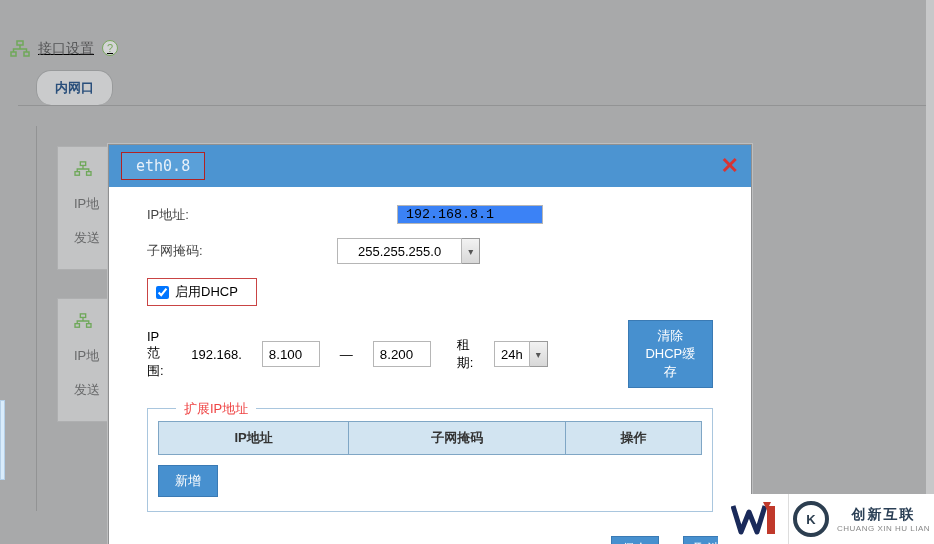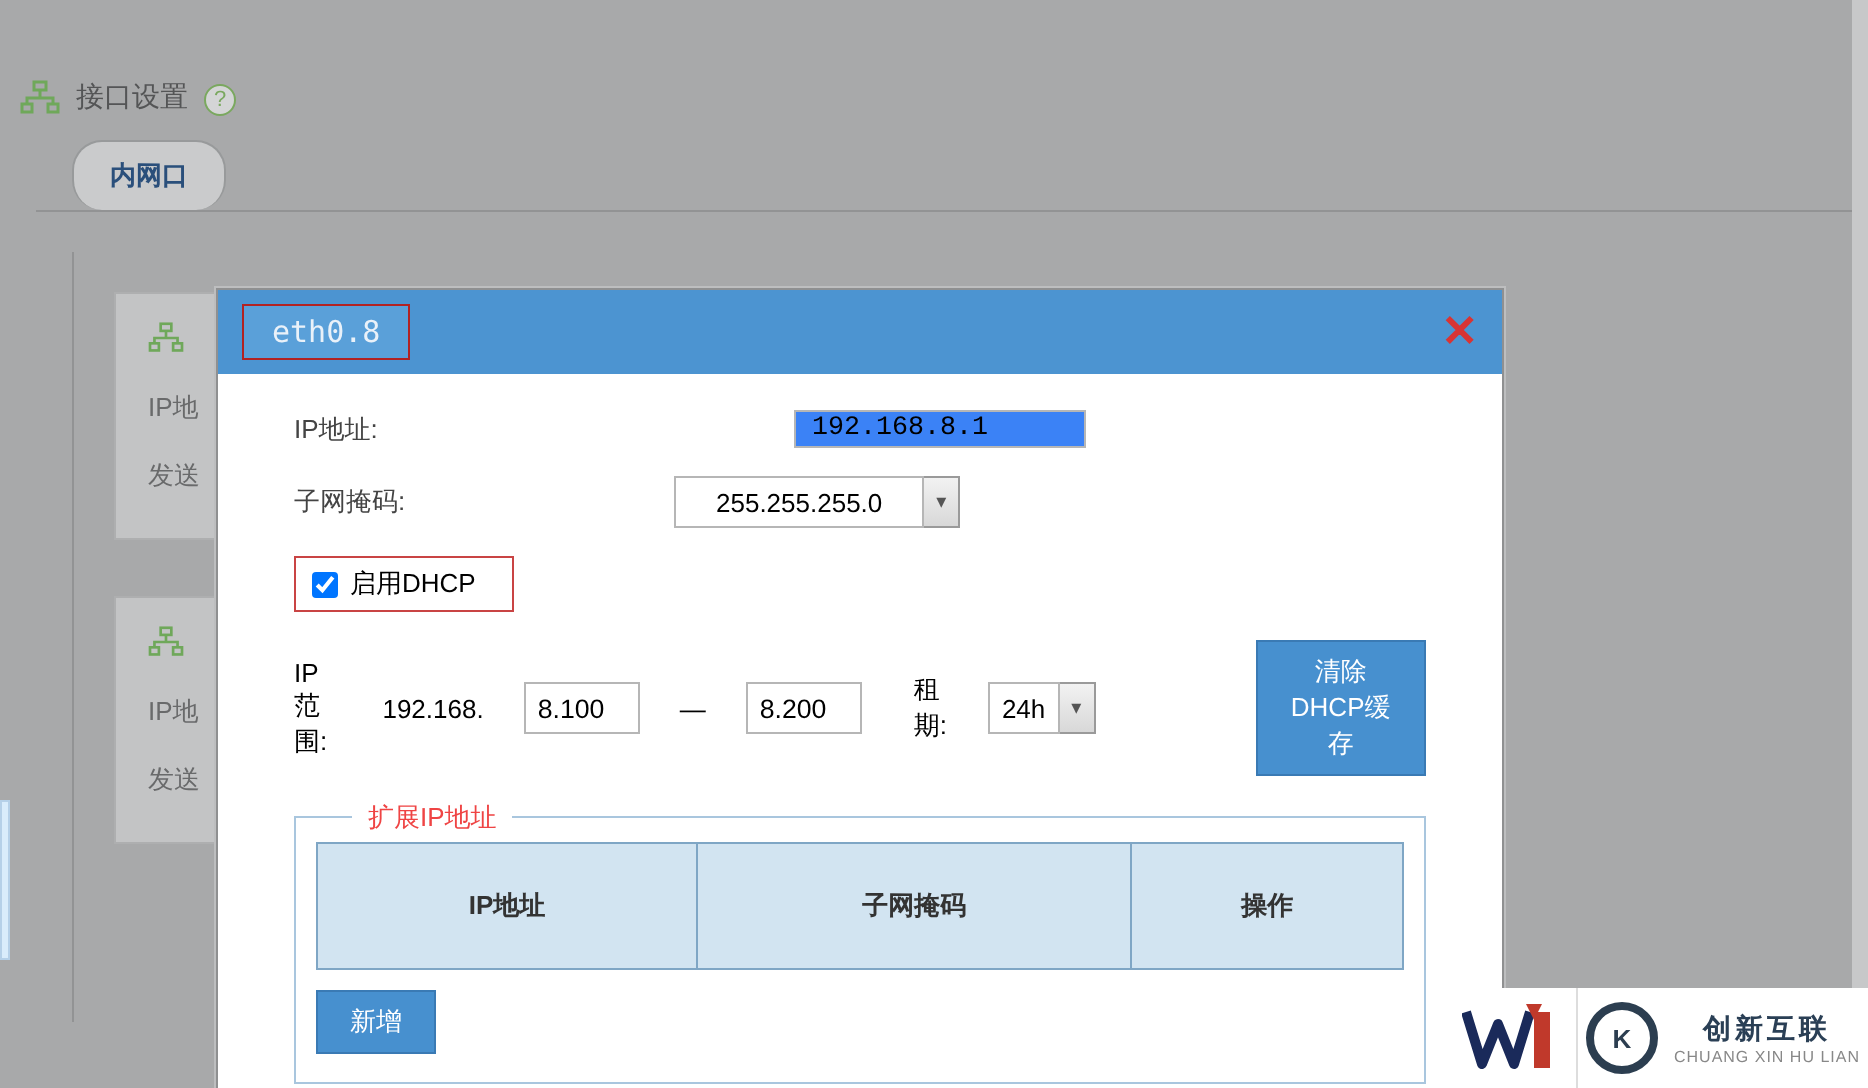--- a/index.html
+++ b/index.html
@@ -1,18 +1,18 @@
 <!DOCTYPE html>
 <html><head>
   <meta charset="utf-8">
   <style>
     * { box-sizing: border-box; margin: 0; padding: 0; }
     body { font-family: "Microsoft YaHei", Arial, sans-serif; font-size: 13px; background: #a8a9aa; width: 934px; height: 544px; overflow: hidden; position: relative; }
     
-    .page-header { display: flex; align-items: flex-end; padding: 40px 0 12px 10px; gap: 8px; }
+    .page-header { display: flex; align-items: flex-start; padding: 40px 0 12px 10px; gap: 8px; text-decoration: underline; }
     .net-icon { width: 20px; height: 18px; }
     .page-title { color: #545556; font-size: 14px; }
     .help-icon { display: inline-flex; align-items: center; justify-content: center; width: 16px; height: 16px; border: 1px solid #7aa85f; border-radius: 50%; color: #7aa85f; font-size: 11px; background: #d4d5d6; }
     
     .tabs-row { border-bottom: 1px solid #929394; margin-left: 18px; }
     .tabs { display: flex; margin-left: 18px; }
     .tab { padding: 8px 18px; border: 1px solid #989a9b; background: #bdbebf; color: #545658; cursor: pointer; border-bottom: none; margin-right: 2px; }
     .tab.active { background: #cacbcc; border-top: 1px solid #989a9b; color: #2a4f7b; font-weight: bold; border-radius: 15px; }
     
     .content { margin-left: 36px; margin-top: 20px; border-left: 1px solid #929394; padding: 20px; }
@@ -41,21 +41,21 @@
     .dhcp-row { border: 1px solid #c94444; width: 110px; padding: 4px 8px; display: flex; align-items: center; gap: 6px; margin-bottom: 14px; }
     .dhcp-check { width: 13px; height: 13px; }
     
     .range-row { display: flex; align-items: center; gap: 20px; margin-bottom: 20px; }
     .small-input { height: 26px; width: 58px; padding: 0 6px; border: 1px solid #b6b6b6; }
     .btn-blue { background: #4790cf; color: #fff; border: 1px solid #3a7ab4; padding: 6px 16px; cursor: pointer; font-size: 13px; }
     
     .fieldset { border: 1px solid #a9c6de; position: relative; padding: 12px 10px 14px 10px; }
     .legend { position: absolute; top: -9px; left: 28px; background: #fff; padding: 0 8px; color: #ef4444; font-size: 13px; }
     .ext-table { width: 100%; border-collapse: collapse; }
-    .ext-table th { border: 1px solid #7fa6c5; background: #d2e4f1; padding: 22px; font-weight: bold; color: #333; }
+    .ext-table th { border: 1px solid #7fa6c5; background: #d2e4f1; padding: 7px; font-weight: bold; color: #333; }
     .btn-add { margin-top: 10px; }
     
     .modal-footer { background: #ffffff; padding: 14px 20px 20px; display: flex; justify-content: flex-end; gap: 24px; }
     .btn-footer { width: 48px; padding: 3px 0; text-align: center; }
     
     
     .logos { position: absolute; right: 0; bottom: 0; display: flex; }
     .logo-w { width: 70px; height: 50px; background: #fff; display: flex; align-items: center; justify-content: center; }
     .logo-w svg { width: 44px; height: 38px; }
     .logo-cx { width: 146px; height: 50px; background: #fff; display: flex; align-items: center; justify-content: center; gap: 8px; border-left: 1px solid #ddd; }

